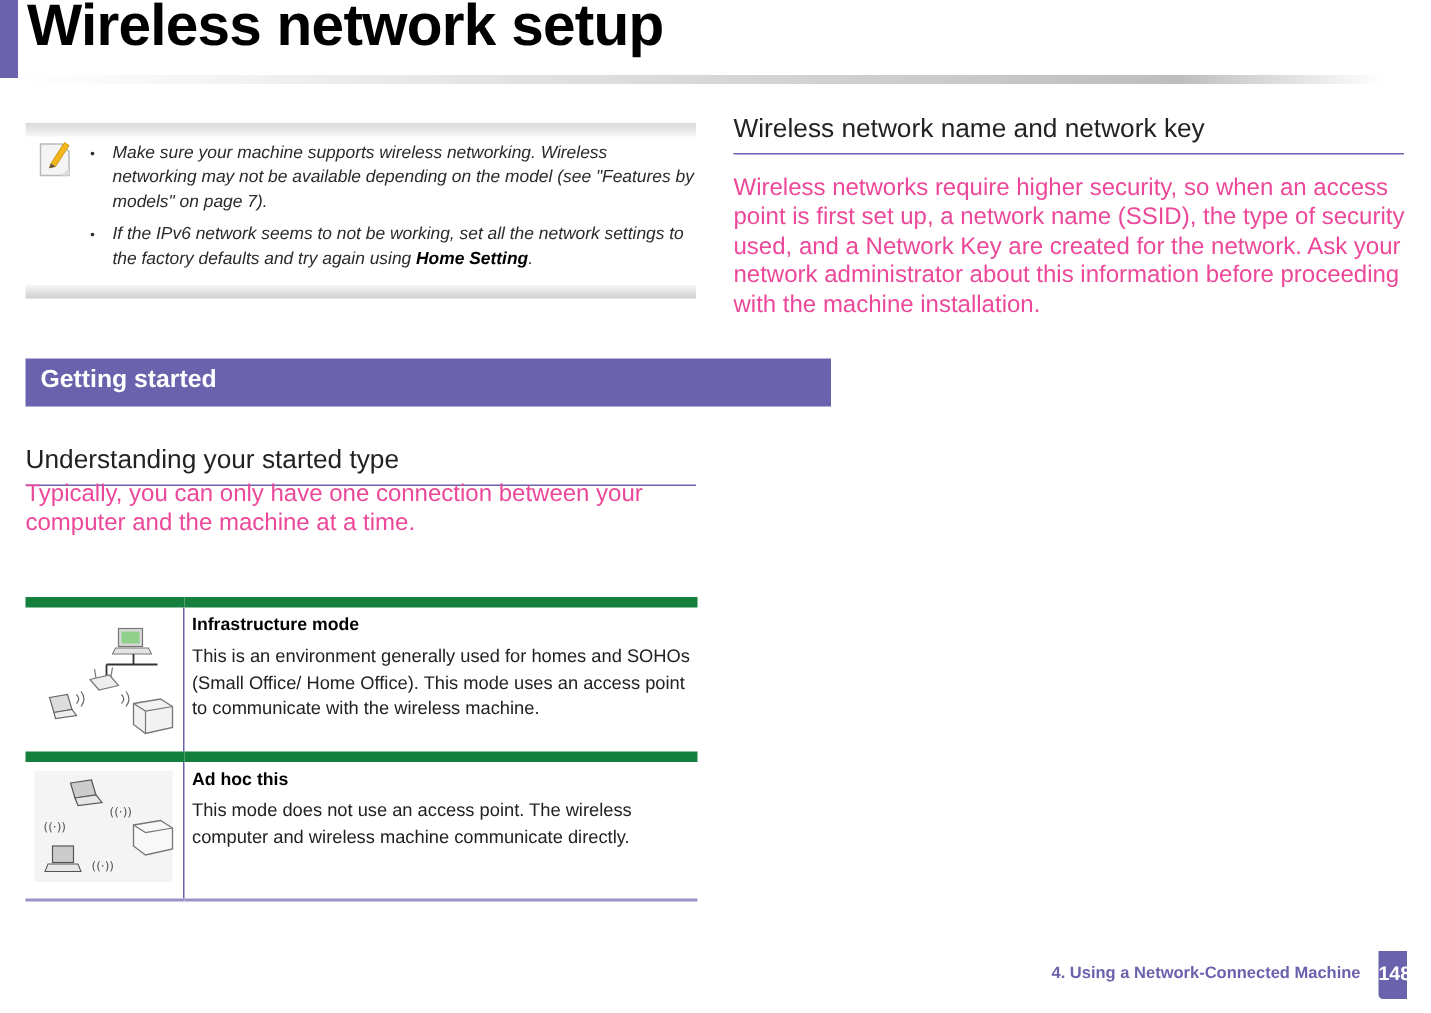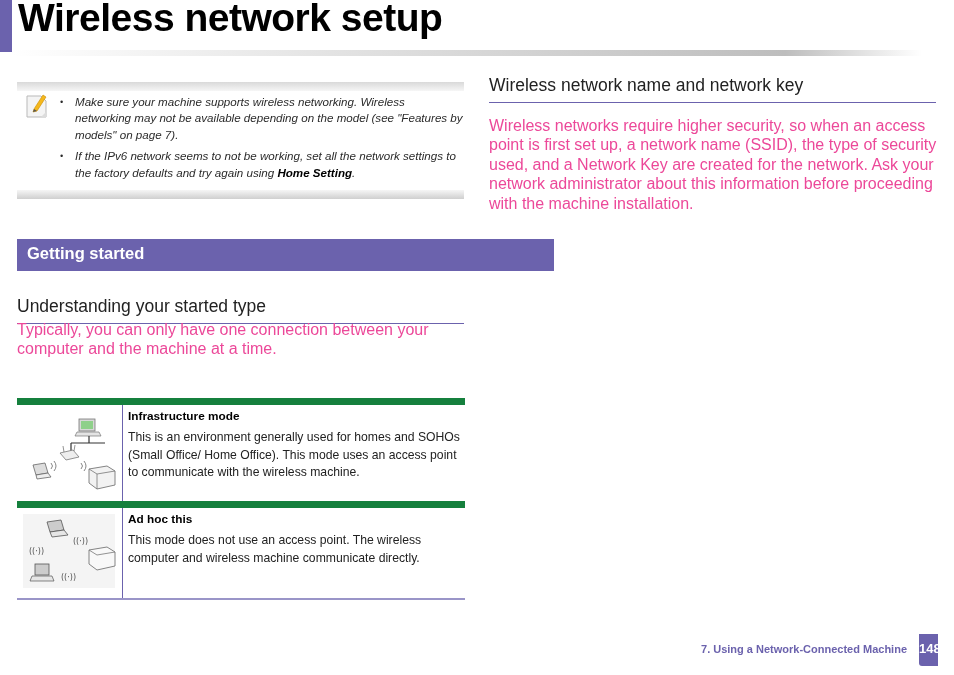--- a/index.html
+++ b/index.html
@@ -122,14 +122,14 @@
       <p class="mode-desc">This mode does not use an access point. The wireless computer and wireless machine communicate directly.</p>
     </td>
   </tr>
 </tbody>
   </table>
 
 <h2 class="h2" style="left:489px;top:75px;">Wireless network name and network key</h2>
 <div class="h2-rule" style="left:489px;top:102px;width:447px;"></div>
 <p class="para" style="left:489px;top:116px;width:452px;">Wireless networks require higher security, so when an access point is first set up, a network name (SSID), the type of security used, and a Network Key are created for the network. Ask your network administrator about this information before proceeding with the machine installation.</p>
 
-<div class="footer-text">7.  Using a Network-Connected Machine</div>
+<div class="footer-text">4.  Using a Network-Connected Machine</div>
 <div class="page-num">148</div>
 
 </body></html>

